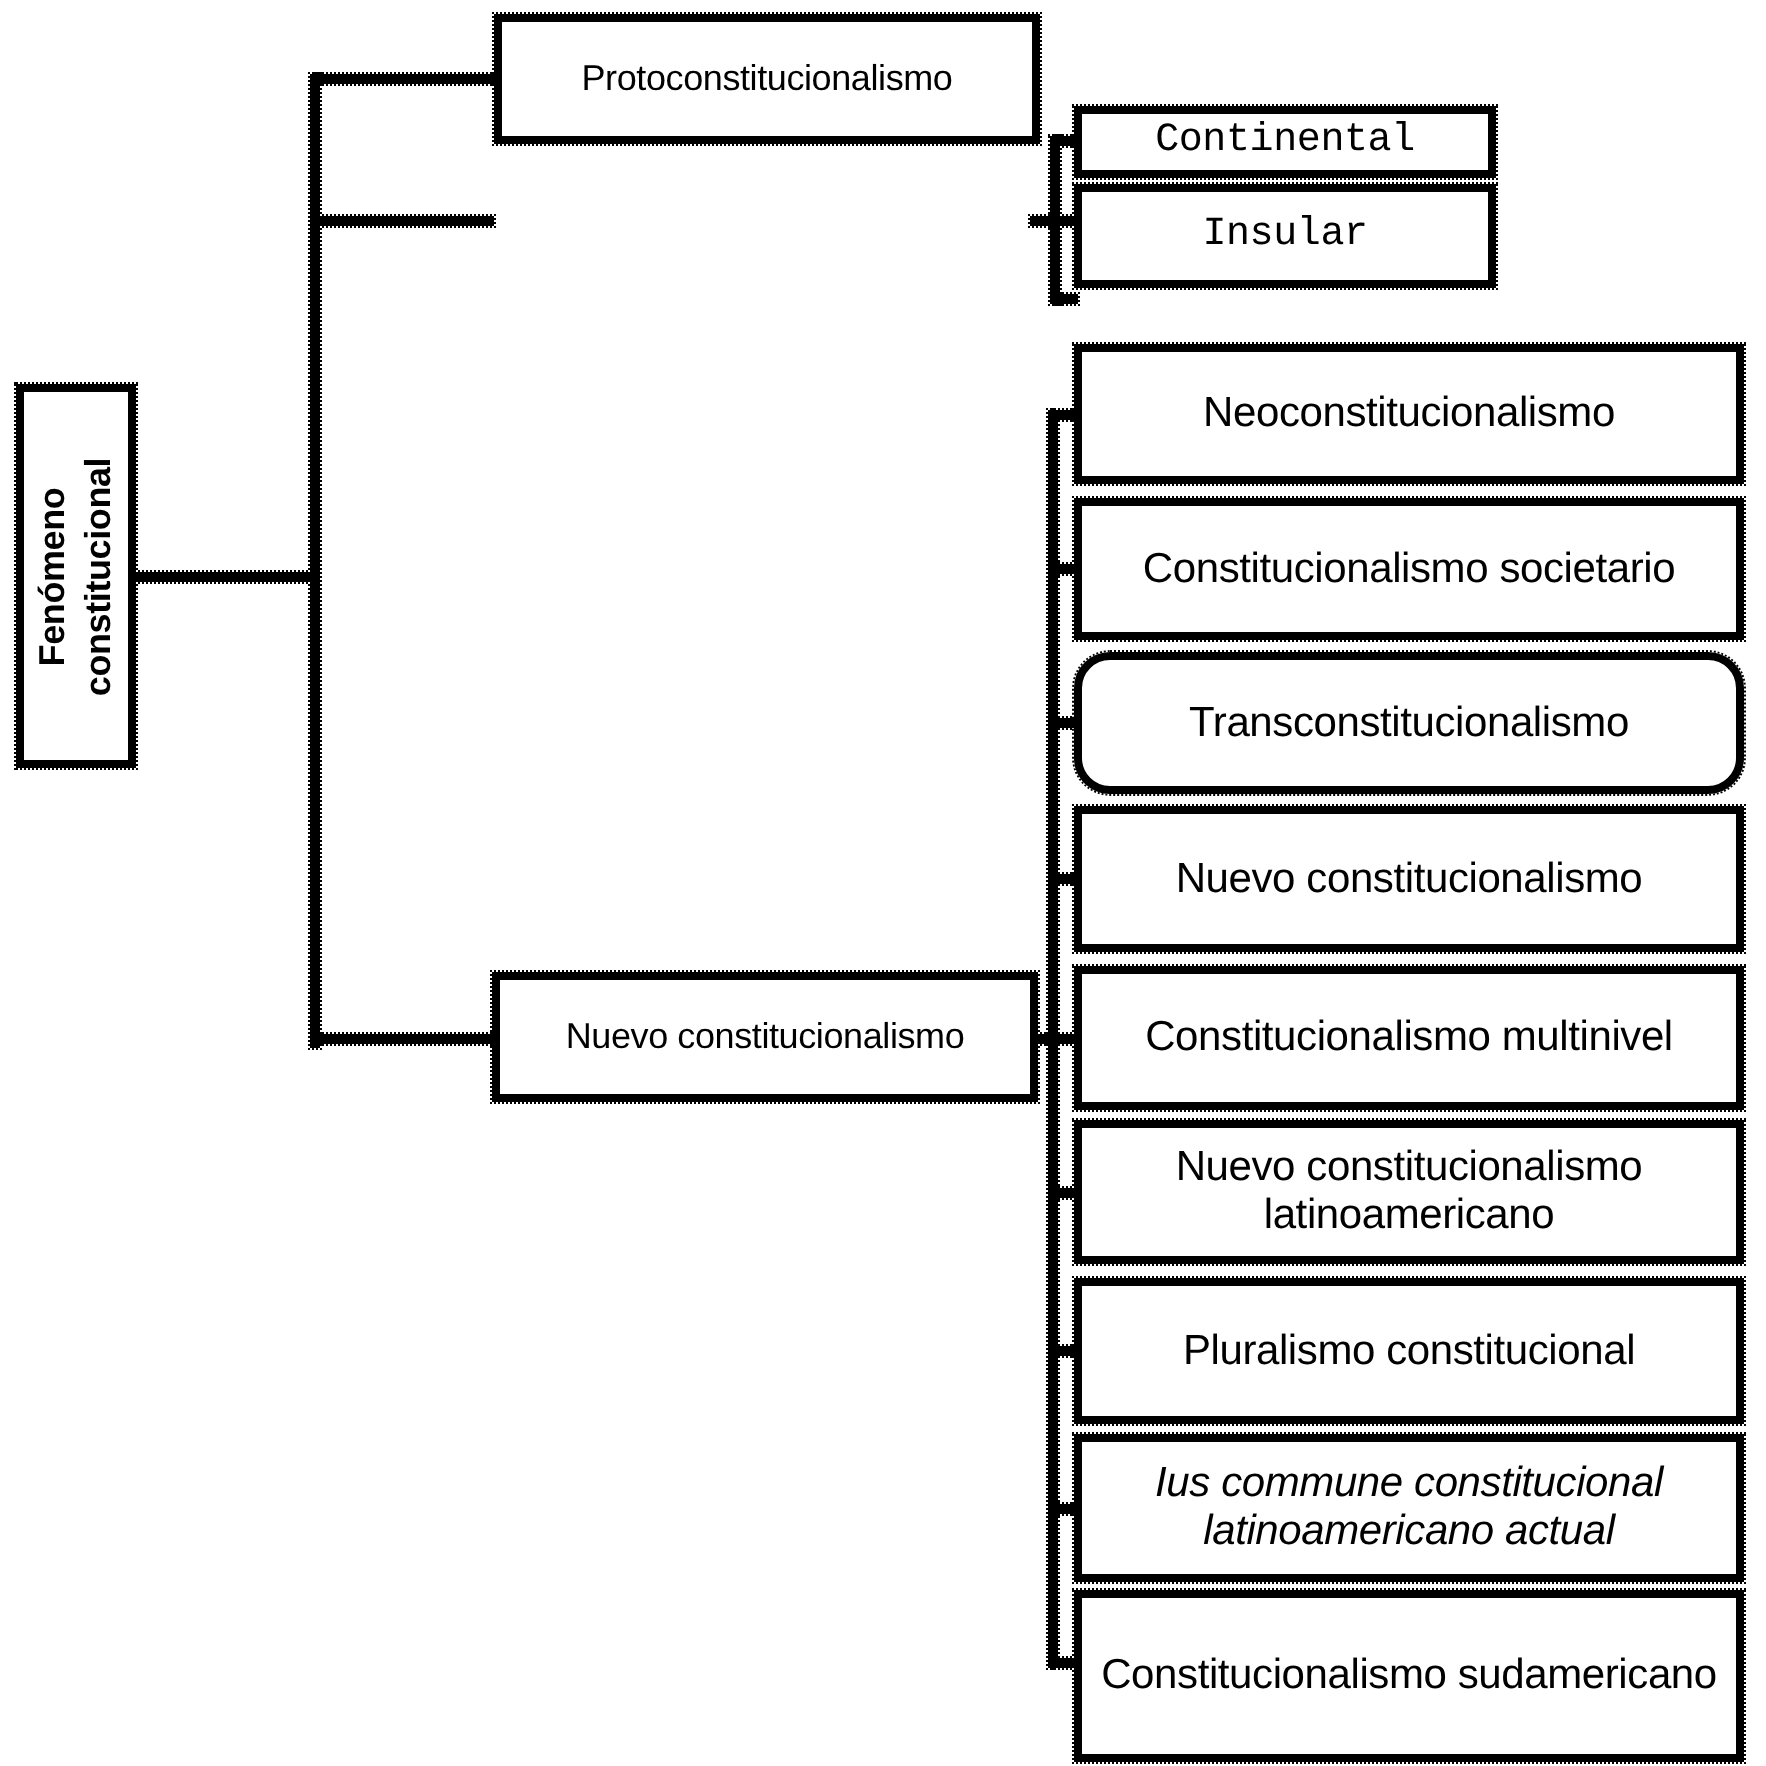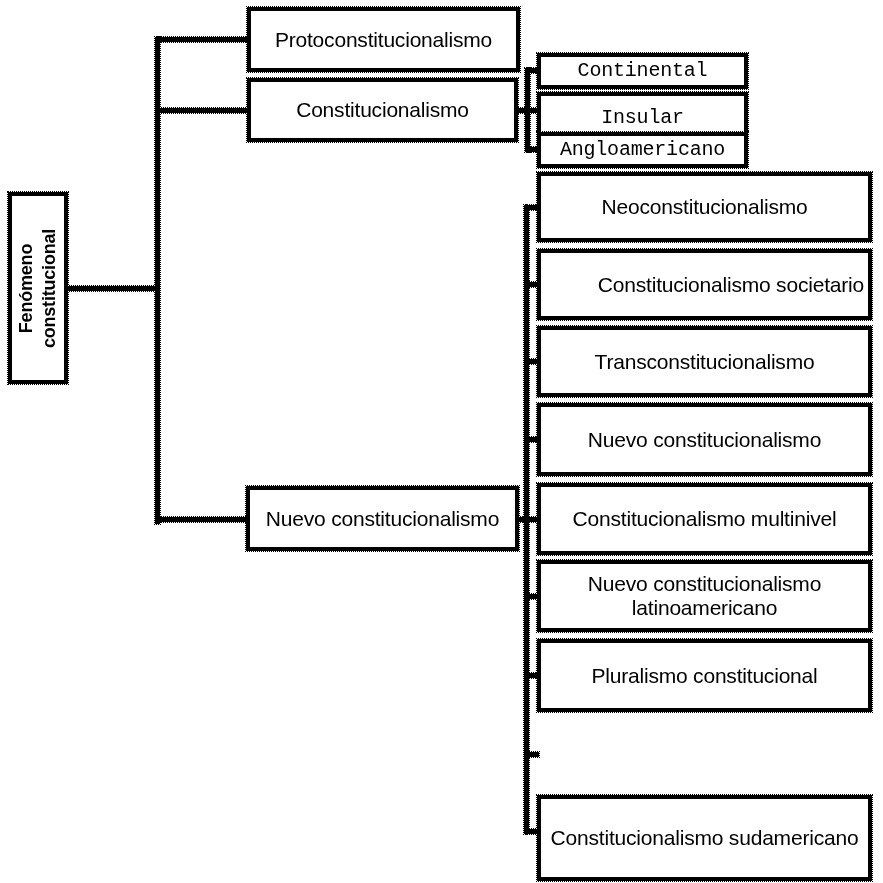--- a/index.html
+++ b/index.html
@@ -24,21 +24,21 @@
     border:4px solid var(--line);
     outline:1px dotted var(--line);
     outline-offset:0px;
     display:flex;
     align-items:center;
     justify-content:center;
     text-align:center;
     line-height:1.12;
     letter-spacing:-0.2px;
   }
-  .lvl2{font-size:21px;}
+  .lvl2{font-size:18px;}
   .leaf-sm{font-size:20px;font-family:Liberation Mono, monospace;}
   .leaf-lg{font-size:21px;padding:0 4px;}
   .italic{font-style:italic;}
   .line{
     position:absolute;
     background:var(--line);
     outline:1px dotted var(--line);
   }
   .root-box{border-width:4px;}
   .root-label{
@@ -83,55 +83,52 @@
   <div class="box root-box" style="left:8px;top:192px;width:60px;height:192px;">
     <div class="root-label">
       <span>Fenómeno</span>
       <span>constitucional</span>
     </div>
   </div>
 
   <div class="box lvl2" style="left:247px;top:7px;width:273px;height:65px;">
     <span>Protoconstitucionalismo</span>
   </div>
-  <div class="box lvl2" style="left:247px;top:78px;width:271px;height:64px;">
-    <span>Constitucionalismo</span>
-  </div>
   <div class="box lvl2" style="left:246px;top:486px;width:273px;height:65px;">
     <span>Nuevo constitucionalismo</span>
   </div>
 
   <div class="box leaf-sm" style="left:537px;top:53px;width:211px;height:36px;">
     <span>Continental</span>
   </div>
   <div class="box leaf-sm" style="left:537px;top:92px;width:211px;height:52px;">
     <span>Insular</span>
   </div>
-  <div class="box leaf-sm" style="left:537px;top:132px;width:211px;height:36px;">
-    <span>Angloamericano</span>
-  </div>
 
   <div class="box leaf-lg" style="left:537px;top:172px;width:335px;height:70px;">
     <span>Neoconstitucionalismo</span>
   </div>
-  <div class="box leaf-lg" style="left:537px;top:249px;width:335px;height:71px;justify-content:flex-end;">
+  <div class="box leaf-lg" style="left:537px;top:249px;width:335px;height:71px;">
     <span>Constitucionalismo societario</span>
   </div>
-  <div class="box leaf-lg" style="left:537px;top:326px;width:335px;height:71px;">
+  <div class="box leaf-lg" style="left:537px;top:326px;width:335px;height:71px;border-radius:18px;">
     <span>Transconstitucionalismo</span>
   </div>
   <div class="box leaf-lg" style="left:537px;top:403px;width:335px;height:73px;">
     <span>Nuevo constitucionalismo</span>
   </div>
   <div class="box leaf-lg" style="left:537px;top:560px;width:335px;height:72px;">
     <span>Nuevo constitucionalismo latinoamericano</span>
   </div>
   <div class="box leaf-lg" style="left:537px;top:483px;width:335px;height:72px;">
     <span>Constitucionalismo multinivel</span>
   </div>
   <div class="box leaf-lg" style="left:537px;top:639px;width:335px;height:73px;align-items:center;">
     <span>Pluralismo constitucional</span>
   </div>
+  <div class="box leaf-lg italic" style="left:537px;top:717px;width:335px;height:74px;">
+    <span>Ius commune constitucional latinoamericano actual</span>
+  </div>
   <div class="box leaf-lg" style="left:537px;top:795px;width:335px;height:86px;">
     <span>Constitucionalismo sudamericano</span>
   </div>
 
 </div>
 
 </body></html>

